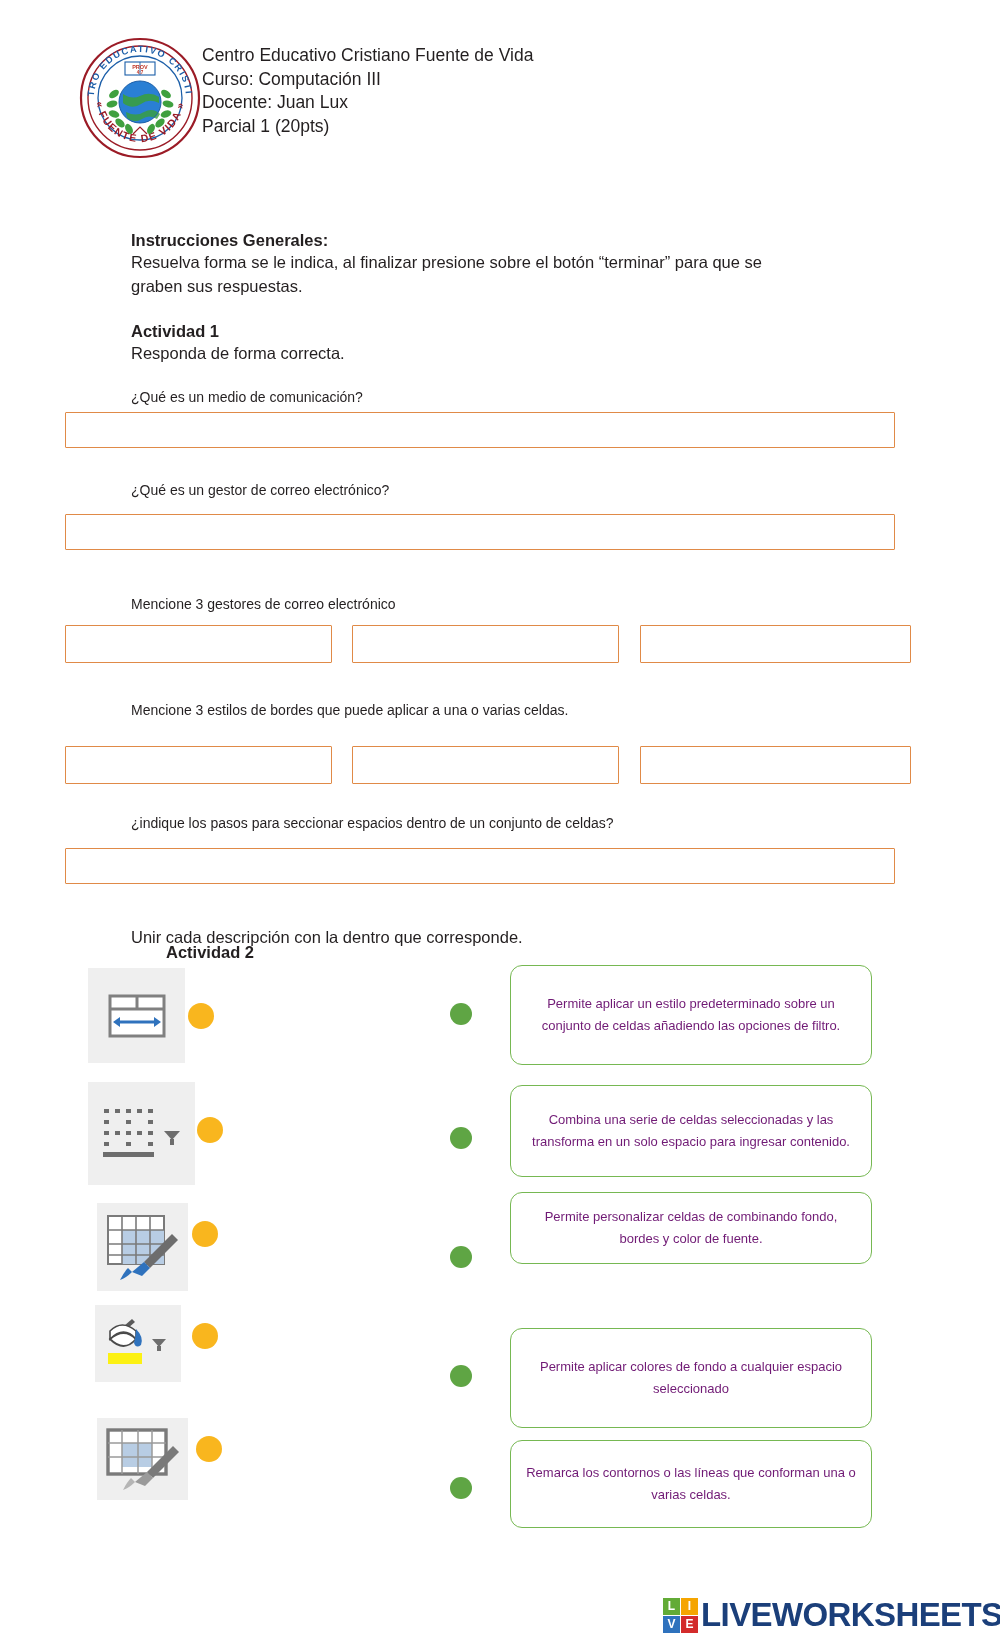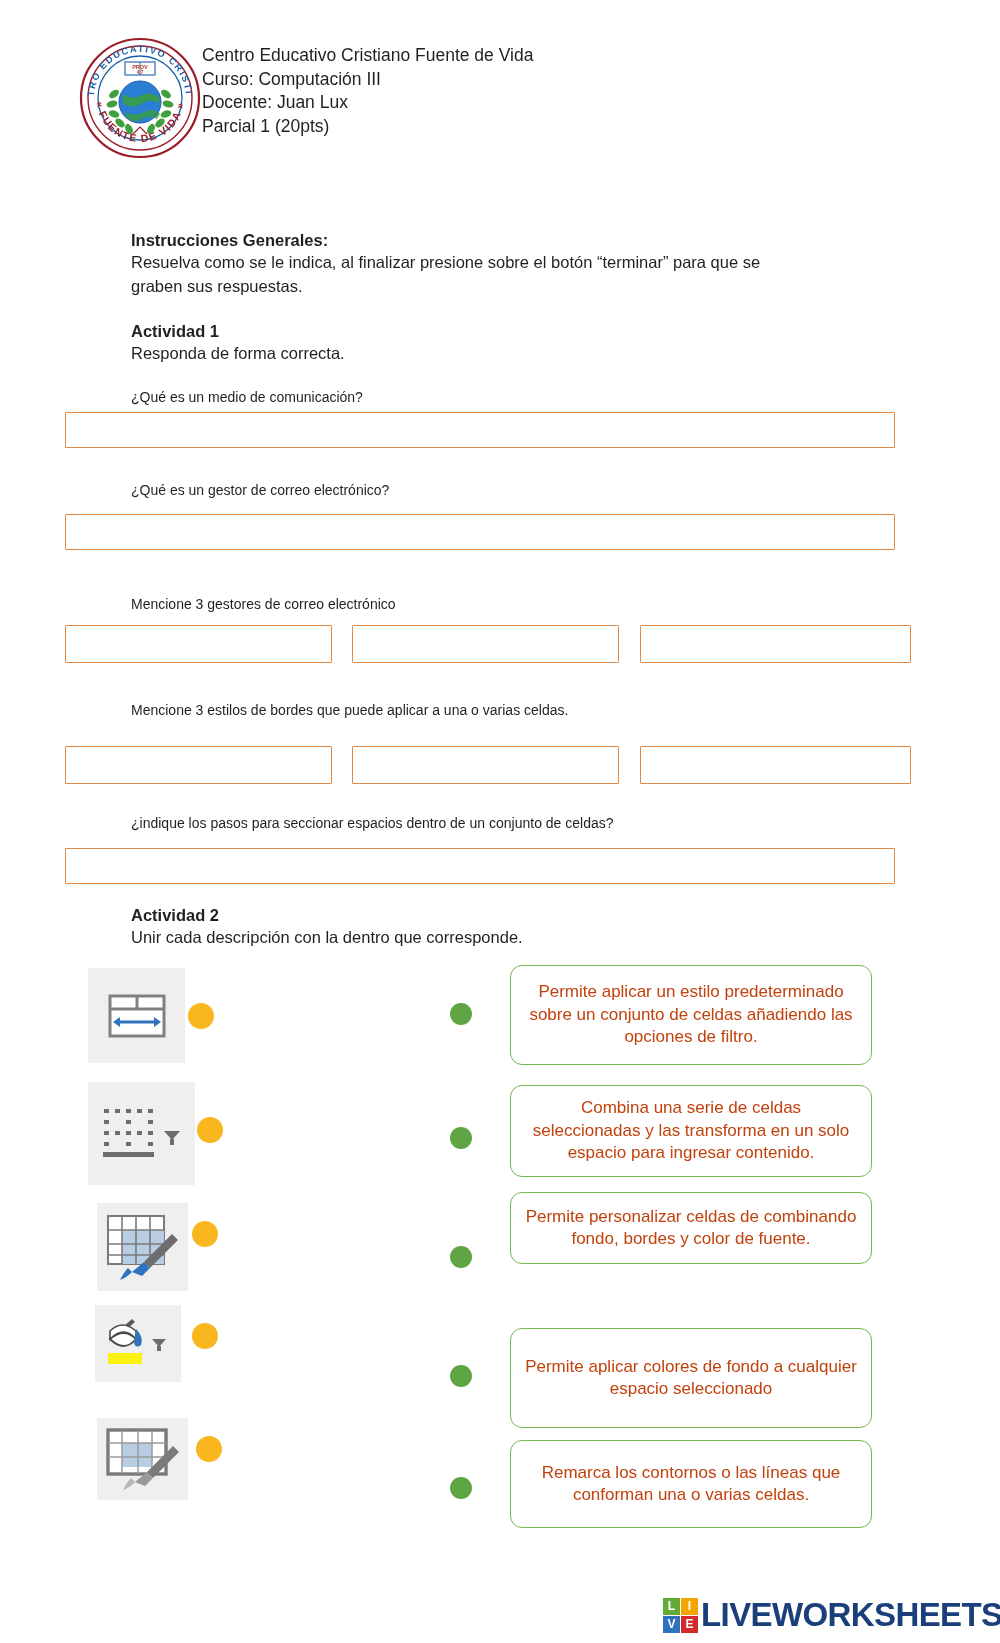--- a/index.html
+++ b/index.html
@@ -89,23 +89,23 @@
     border: 1.5px solid #76b852;
     border-radius: 12px;
     background: #ffffff;
     display: flex;
     align-items: center;
     justify-content: center;
     text-align: center;
     padding: 6px 14px;
   }
   .desc-box span {
-    font-size: 17px;
+    font-size: 13px;
     line-height: 22.5px;
-    color: #c2410c;
+    color: #701a75;
     display: block;
   }
 
   
   .lw-logo {
     position: absolute;
     left: 663px;
     top: 1596px;
     display: flex;
     align-items: center;
@@ -186,21 +186,21 @@
   </div>
   <div class="header-lines">
     <div>Centro Educativo Cristiano Fuente de Vida</div>
     <div>Curso: Computación III</div>
     <div>Docente: Juan Lux</div>
     <div>Parcial 1 (20pts)</div>
   </div>
 </div>
 
 <div class="block txt bold" style="top:228px;">Instrucciones Generales:</div>
-<div class="block txt" style="top:250px; width:680px;">Resuelva como se le indica, al finalizar presione sobre el botón “terminar” para que se graben sus respuestas.</div>
+<div class="block txt" style="top:250px; width:680px;">Resuelva forma se le indica, al finalizar presione sobre el botón “terminar” para que se graben sus respuestas.</div>
 
 <div class="block txt bold" style="top:319px;">Actividad 1</div>
 <div class="block txt" style="top:341px;">Responda de forma correcta.</div>
 
 <div class="q-label" style="top:385px;">¿Qué es un medio de comunicación?</div>
 <div class="answer-box" style="left:65px; top:412px; width:830px; height:36px;"></div>
 
 <div class="q-label" style="top:478px;">¿Qué es un gestor de correo electrónico?</div>
 <div class="answer-box" style="left:65px; top:514px; width:830px; height:36px;"></div>
 
@@ -210,21 +210,21 @@
 <div class="answer-box" style="left:640px; top:625px; width:271px; height:38px;"></div>
 
 <div class="q-label" style="top:698px;">Mencione 3 estilos de bordes que puede aplicar a una o varias celdas.</div>
 <div class="answer-box" style="left:65px; top:746px; width:267px; height:38px;"></div>
 <div class="answer-box" style="left:352px; top:746px; width:267px; height:38px;"></div>
 <div class="answer-box" style="left:640px; top:746px; width:271px; height:38px;"></div>
 
 <div class="q-label" style="top:811px;">¿indique los pasos para seccionar espacios dentro de un conjunto de celdas?</div>
 <div class="answer-box" style="left:65px; top:848px; width:830px; height:36px;"></div>
 
-<div class="block txt bold" style="top:903px;">Actividad 2</div>
+<div class="block txt bold" style="top:940px;margin-left:35px;">Actividad 2</div>
 <div class="block txt" style="top:925px;">Unir cada descripción con la dentro que corresponde.</div>
 
 <div class="icon-tile" style="left:88px; top:968px; width:97px; height:95px;">
   <svg width="70" height="56" viewBox="0 0 70 56">
     <rect x="8" y="8" width="54" height="40" fill="#ffffff" stroke="#808080" stroke-width="3"></rect>
     <line x1="8" y1="21" x2="62" y2="21" stroke="#808080" stroke-width="3"></line>
     <line x1="35" y1="8" x2="35" y2="21" stroke="#808080" stroke-width="3"></line>
     <line x1="18" y1="34" x2="52" y2="34" stroke="#2f72bd" stroke-width="3"></line>
     <path d="M18 29 l-7 5 l7 5 z" fill="#2f72bd"></path>
     <path d="M52 29 l7 5 l-7 5 z" fill="#2f72bd"></path>

